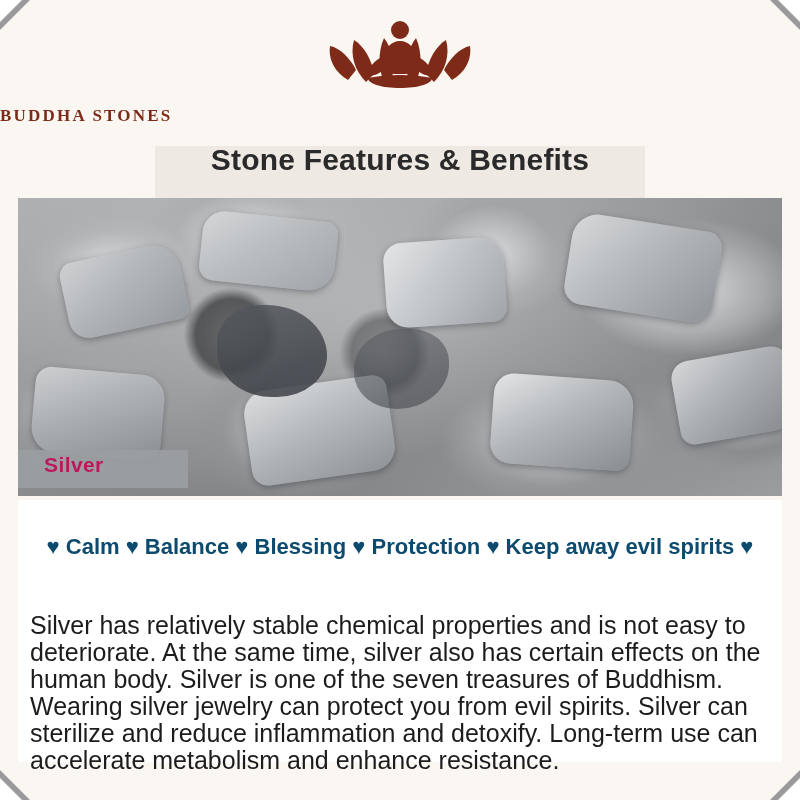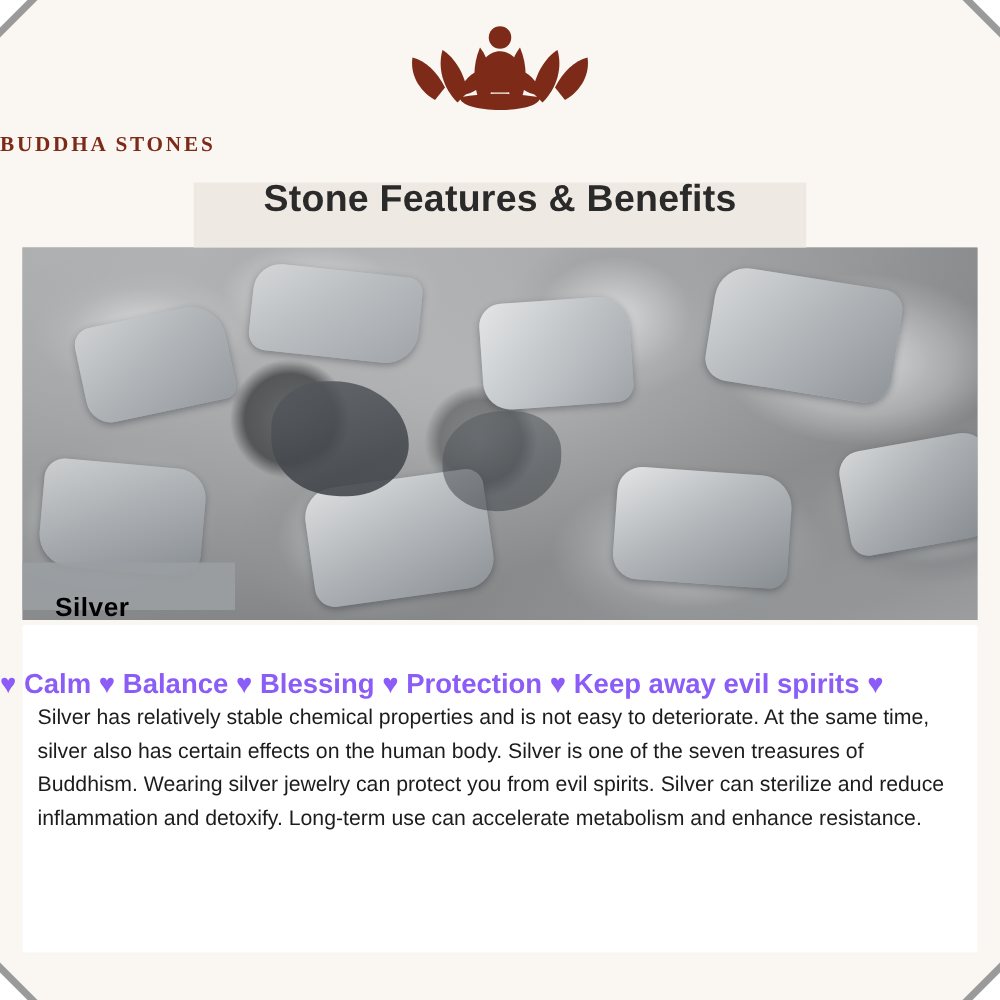--- a/index.html
+++ b/index.html
@@ -166,58 +166,58 @@
     top: 450px;
     width: 170px;
     height: 38px;
     background: #9a9ea2;
     opacity: 0.92;
     z-index: 3;
   }
   .caption-text {
     position: absolute;
     left: 44px;
-    top: 468px;
+    top: 446px;
     height: 38px;
     line-height: 38px;
     font-size: 21px;
     font-weight: bold;
-    color: #000000;
+    color: #be185d;
     z-index: 4;
     letter-spacing: 0.4px;
   }
 
   
   .body-block {
     position: absolute;
     top: 500px;
     left: 18px;
     width: 764px;
     height: 262px;
     background: #ffffff;
     z-index: 2;
   }
   .keywords {
     position: absolute;
     top: 534px;
     left: 0;
     width: 800px;
-    text-align: left;
+    text-align: center;
     font-size: 22px;
     font-weight: bold;
-    color: #8b5cf6;
+    color: #0c4a6e;
     z-index: 3;
     white-space: nowrap;
   }
   .paragraph {
     position: absolute;
-    top: 560px;
+    top: 612px;
     left: 30px;
     width: 744px;
-    font-size: 17px;
+    font-size: 25px;
     line-height: 27px;
     color: #1c1c1c;
     z-index: 3;
     text-align: left;
   }
 </style>
 </head>
 <body>
 
 <div id="page">

